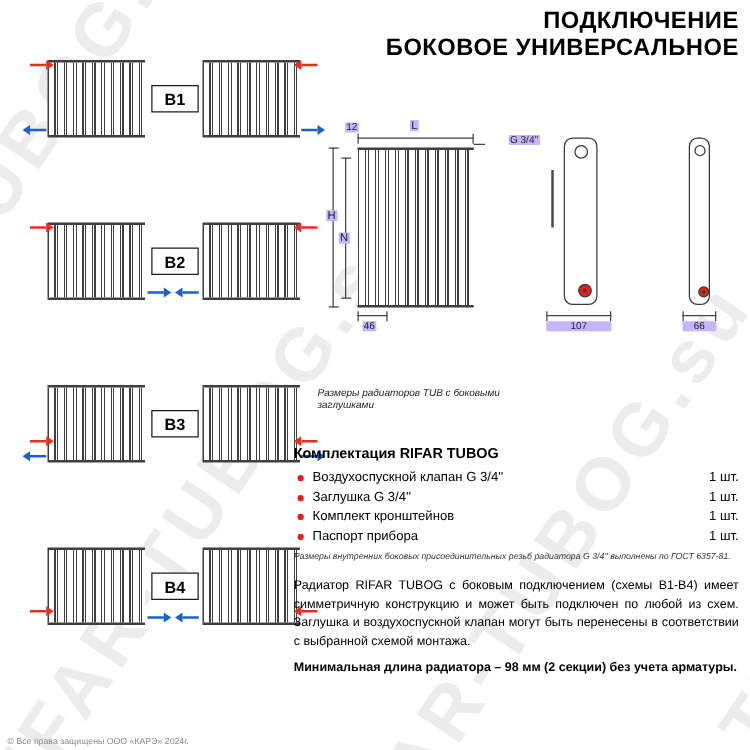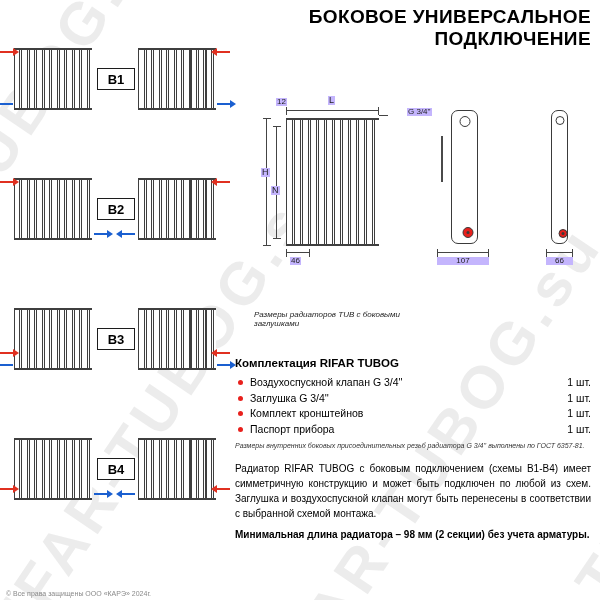--- a/index.html
+++ b/index.html
@@ -10,21 +10,21 @@
   
   .wm { position:absolute; font-weight:bold; font-size:60px; letter-spacing:6px;
         color:rgba(110,110,110,0.13); white-space:nowrap; transform-origin:0 0;
         transform:rotate(-56deg); pointer-events:none; z-index:0; }
 
   
   .title { position:absolute; top:6px; right:9px; text-align:right; z-index:2;
            font-size:19px; font-weight:bold; letter-spacing:0.4px; line-height:1.18; }
 
   
-  .schemes { position:absolute; left:0; top:48px; width:232px; z-index:2; }
+  .schemes { position:absolute; left:0; top:48px; width:232px; z-index:2;padding-left:24px; }
   .srow { position:relative; height:66px; margin-bottom:64px; }
   .rad { position:absolute; top:0; width:78px; height:62px;
          border-top:2px solid #3f3f3f; border-bottom:2px solid #3f3f3f;
          background:repeating-linear-gradient(90deg,#3f3f3f 0 1px,#fff 1px 5.5px,#3f3f3f 5.5px 6.5px,#fdfdfd 6.5px 7.5px); }
   .slabel { position:absolute; left:97px; top:20px; width:38px; height:22px;
             border:1.5px solid #1c1c1c; background:#fff; display:flex; align-items:center;
             justify-content:center; font-size:13px; font-weight:bold; }
   .arr { position:absolute; width:13px; height:2px; background:currentColor; }
   .arr::after { content:""; position:absolute; top:-3px; width:0; height:0;
                 border-top:4px solid transparent; border-bottom:4px solid transparent; }
@@ -77,22 +77,22 @@
 <body>
 
 <div class="page">
 
   <div class="wm" style="left:-200px; top:380px;">RIFAR-TUBOG.su</div>
   <div class="wm" style="left:-40px; top:640px;">RIFAR-TUBOG.su</div>
   <div class="wm" style="left:230px; top:700px;">RIFAR-TUBOG.su</div>
   <div class="wm" style="left:430px; top:770px;">RIFAR-TUBOG.su</div>
 
   <div class="title">
+    <div>ПОДКЛЮЧЕНИЕ</div>
     <div>БОКОВОЕ УНИВЕРСАЛЬНОЕ</div>
-    <div>ПОДКЛЮЧЕНИЕ</div>
   </div>
 
   <div class="schemes">
 
     <div class="srow">
       <div class="rad" style="left:14px;"></div>
       <div class="slabel">В1</div>
       <div class="rad" style="left:138px;"></div>
       <span class="arr red r" style="left:0; top:3px;"></span>
       <span class="arr blue l" style="left:0; top:55px;"></span>

